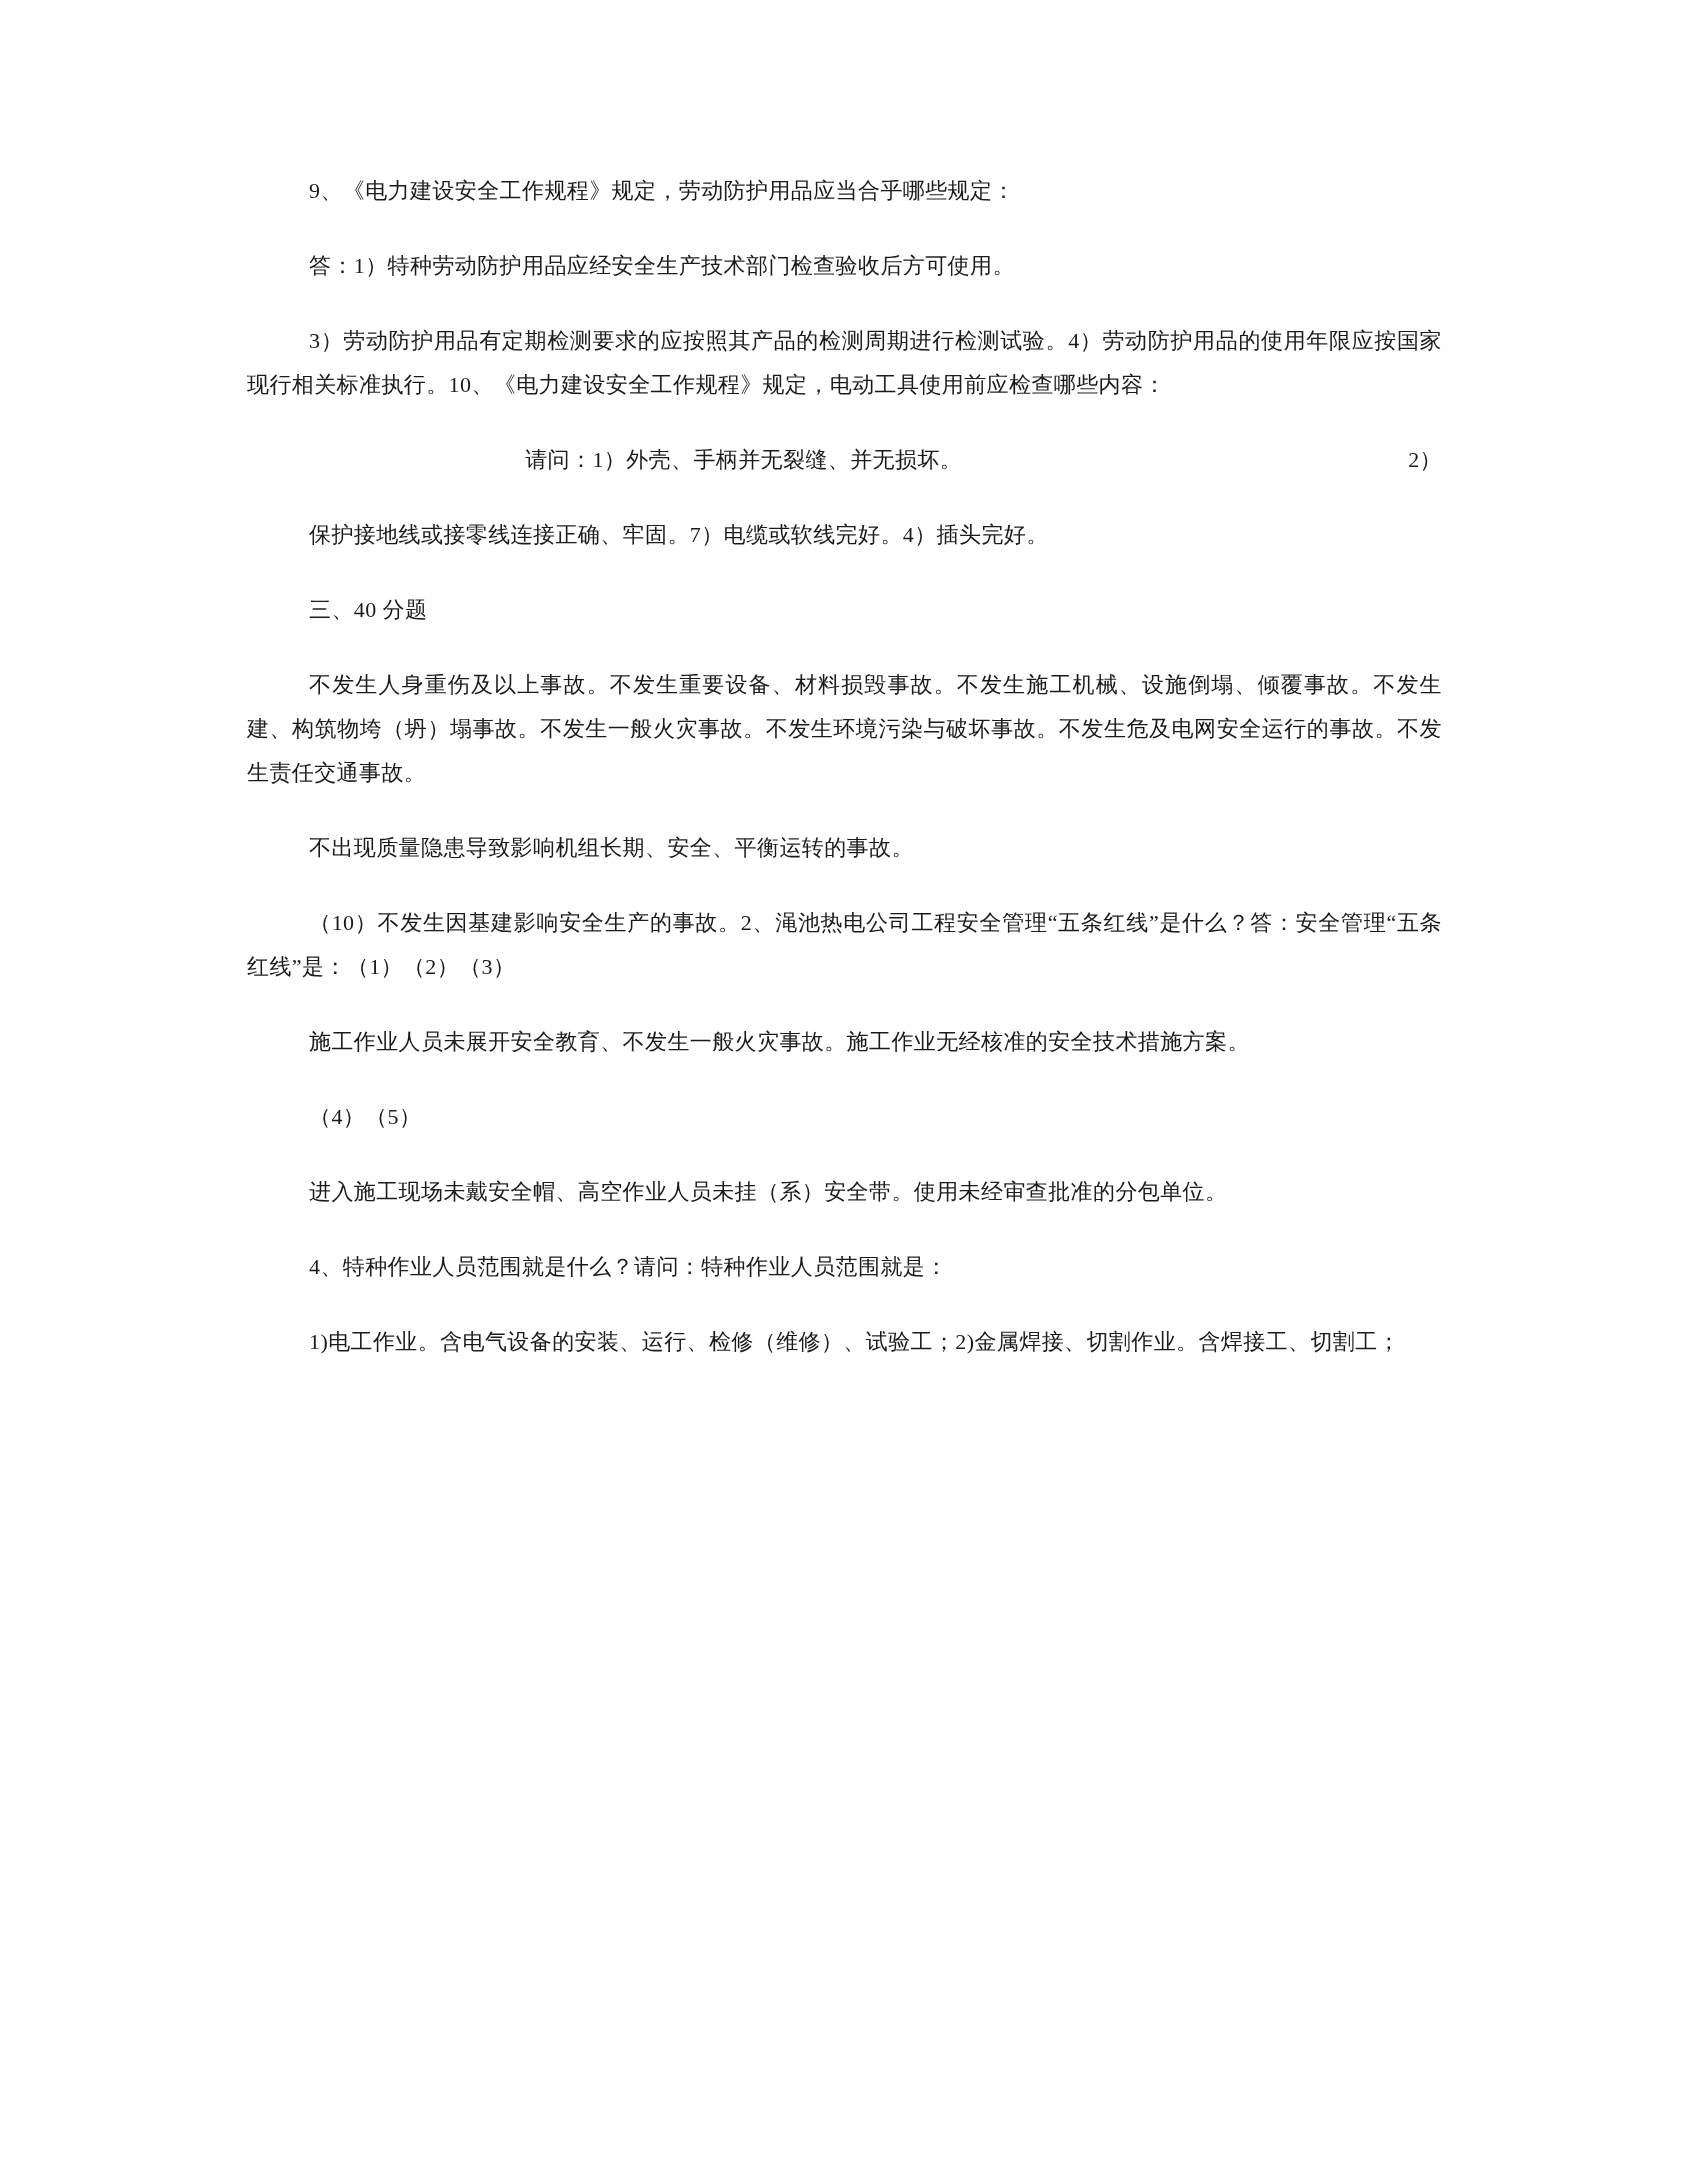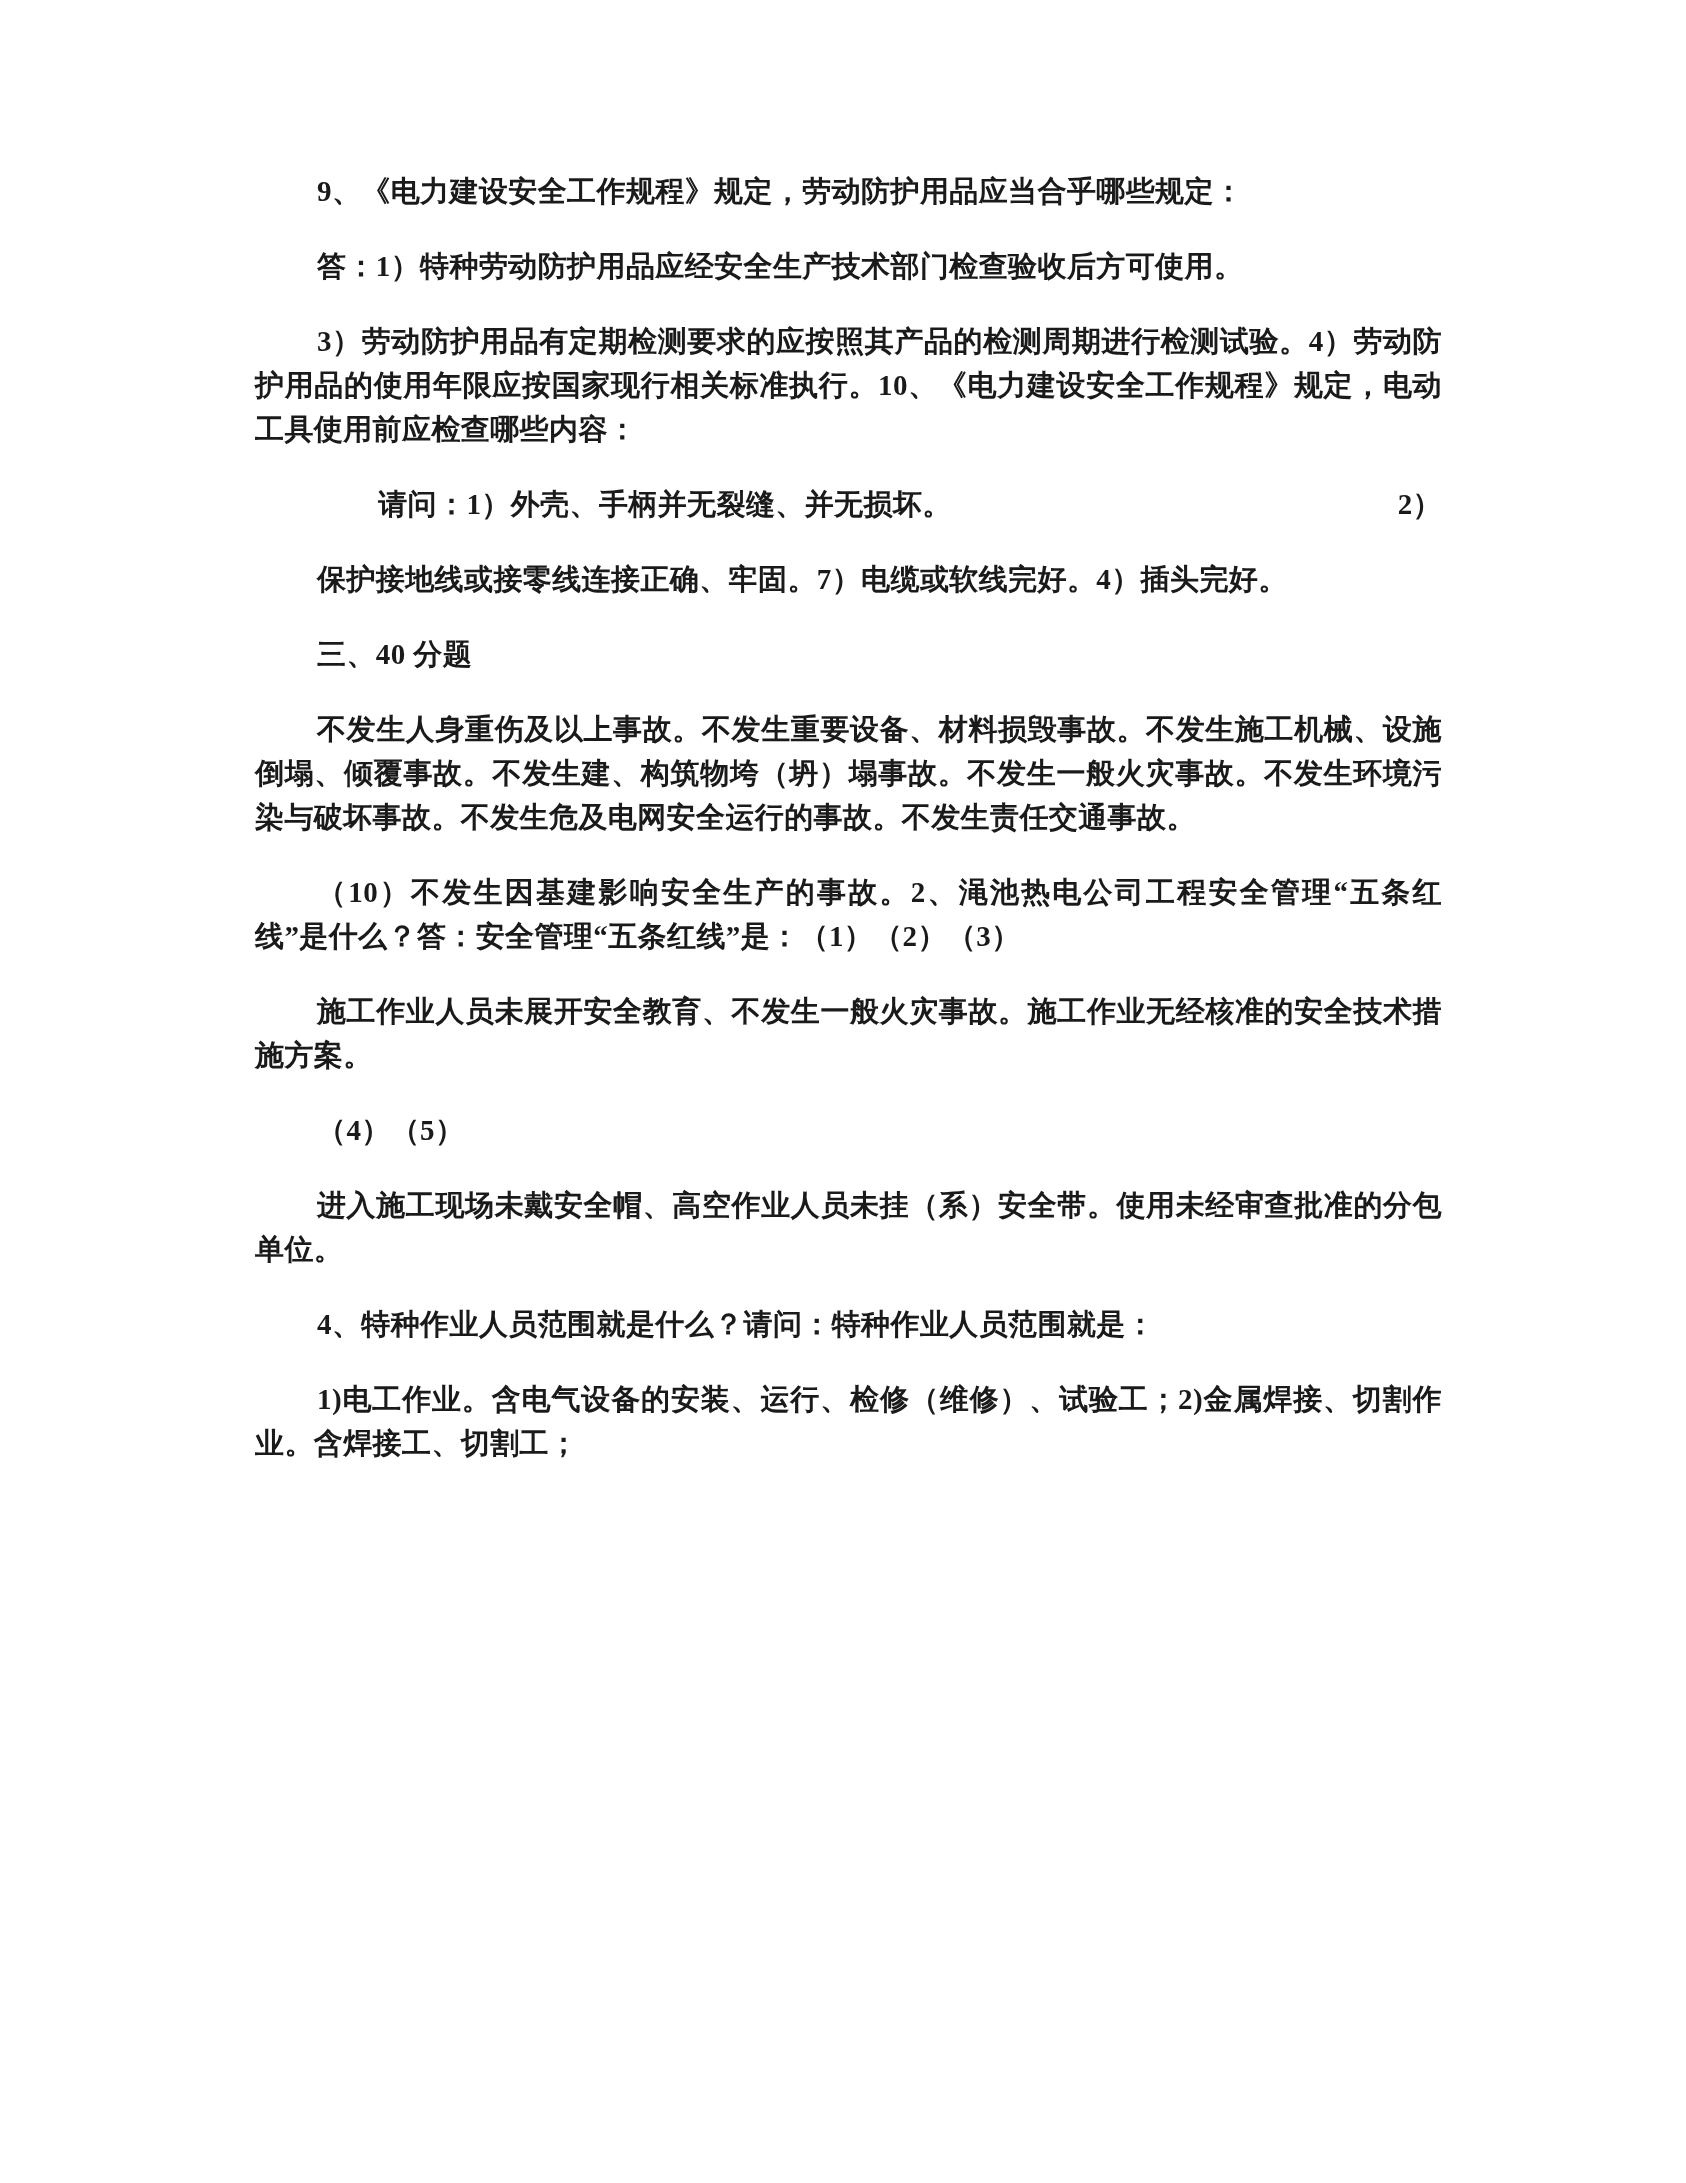--- a/index.html
+++ b/index.html
@@ -21,28 +21,27 @@
     width: 1687px;
     height: 2183px;
     background: #ffffff;
     box-sizing: border-box;
     padding: 169px 245px 0 247px;
   }
   .doc-body {
     width: 1195px;
   }
   .doc-body p {
-    margin: 0 0 31px 8px;
-    font-size: 29px;
+    margin: 0 0 31px 0;
+    font-size: 22px;
     line-height: 44px;
     text-align: justify;
     text-indent: 62px;
     letter-spacing: 0.4px;
     word-break: break-all;
-    font-weight: bold;
   }
   p.no-justify {
     text-align: right;
   }
   .gap-spacer {
     display: inline-block;
     width: 446px;
     height: 0.9px;
   }
 </style>
@@ -64,20 +63,21 @@
     </p>
 
     <p>保护接地线或接零线连接正确、牢固。7）电缆或软线完好。4）插头完好。</p>
 
 
     <p>三、40 分题</p>
 
 
     <p>不发生人身重伤及以上事故。不发生重要设备、材料损毁事故。不发生施工机械、设施倒塌、倾覆事故。不发生建、构筑物垮（坍）塌事故。不发生一般火灾事故。不发生环境污染与破坏事故。不发生危及电网安全运行的事故。不发生责任交通事故。</p>
 
+    <p>不出现质量隐患导致影响机组长期、安全、平衡运转的事故。</p>
 
     <p>（10）不发生因基建影响安全生产的事故。2、渑池热电公司工程安全管理“五条红线”是什么？答：安全管理“五条红线”是：（1）（2）（3）</p>
 
     <p>施工作业人员未展开安全教育、不发生一般火灾事故。施工作业无经核准的安全技术措施方案。</p>
 
 
     <p>（4）（5）</p>
 
     <p>进入施工现场未戴安全帽、高空作业人员未挂（系）安全带。使用未经审查批准的分包单位。</p>
 

